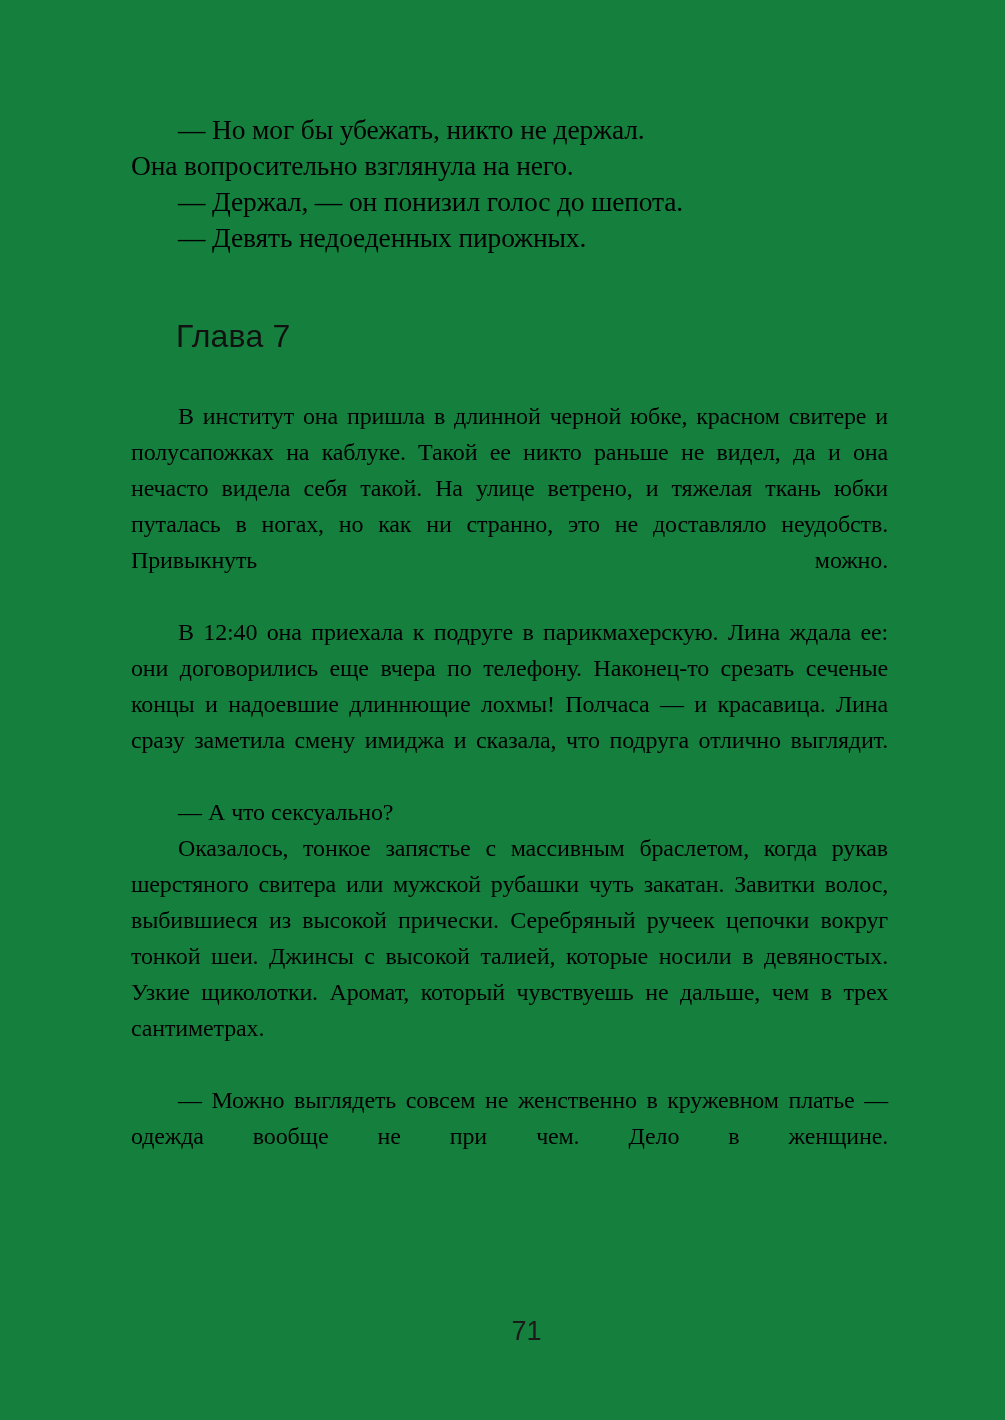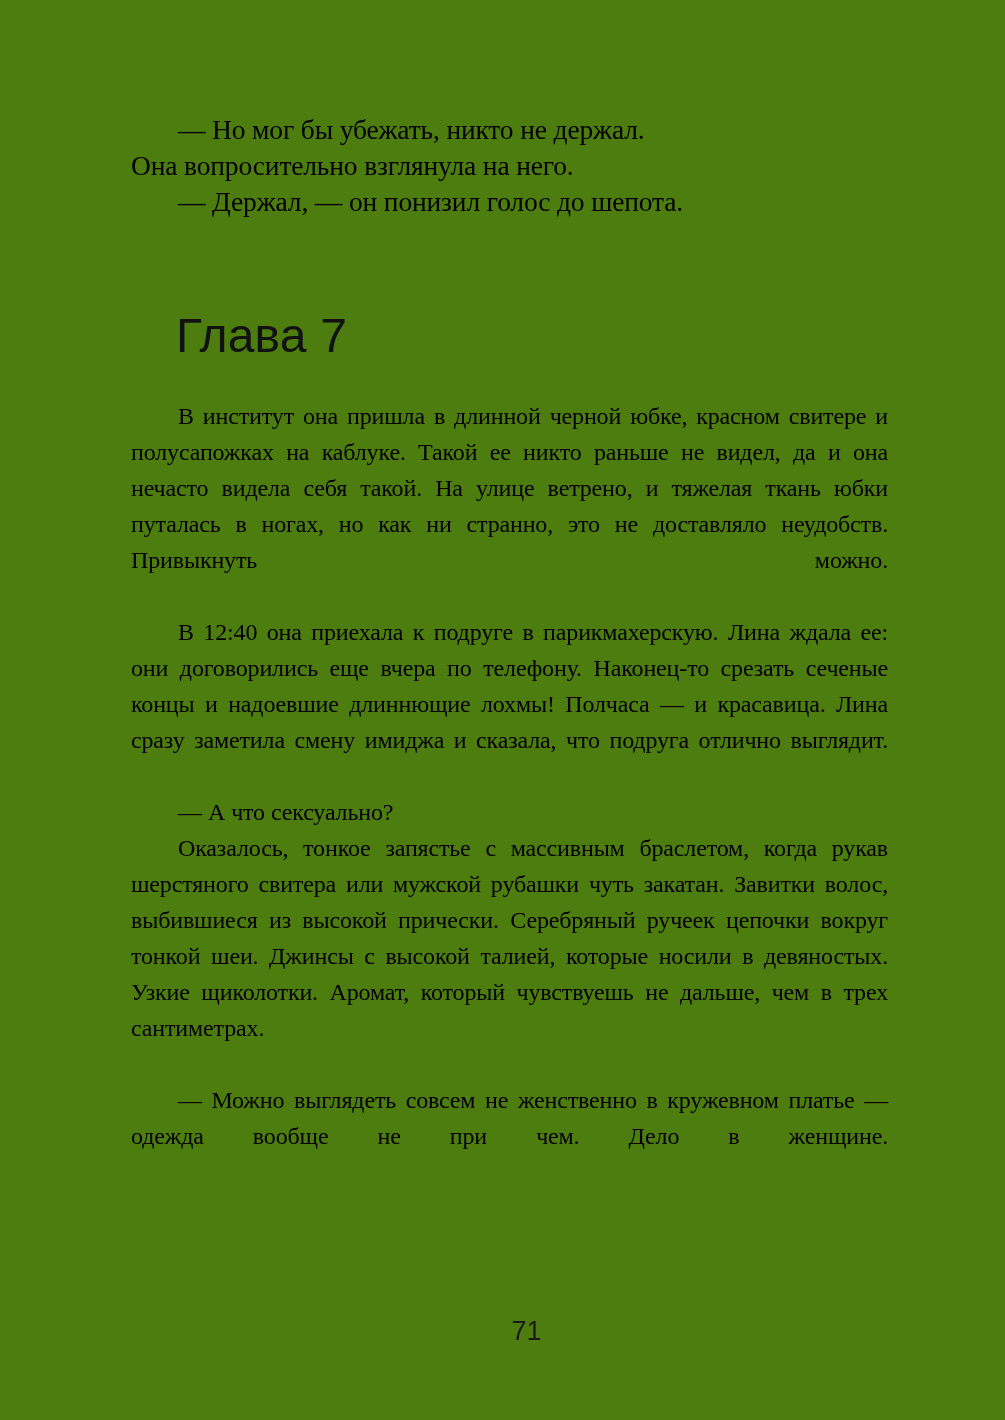--- a/index.html
+++ b/index.html
@@ -15,21 +15,21 @@
     font-family: "Liberation Serif", "DejaVu Serif", serif;
     color: #000000;
   }
 
   .page {
     position: absolute;
     left: 0;
     top: 0;
     width: 1005px;
     height: 1420px;
-    background: #4d7c0f;
+    background: #15803d;
   }
 
   .text-column {
     position: absolute;
     left: 131px;
     top: 112px;
     width: 757px;
   }
 
   
@@ -67,21 +67,21 @@
     padding-left: 47px;
   }
 
   
   .chapter-heading {
     position: absolute;
     left: 176px;
     top: 313px;
     margin: 0;
     font-family: "Liberation Sans", "DejaVu Sans", sans-serif;
-    font-size: 48px;
+    font-size: 32px;
     font-weight: 400;
     line-height: 46px;
     letter-spacing: 0.2px;
     color: #111111;
   }
 
   
   .body-block {
     position: absolute;
     left: 131px;
@@ -105,20 +105,21 @@
 </style>
 </head>
 <body>
 
 <div class="page">
 
   <div class="text-column">
     <p class="dialogue-line indent">— Но мог бы убежать, никто не держал.</p>
     <p class="dialogue-line">Она вопросительно взглянула на него.</p>
     <p class="dialogue-line indent">— Держал, — он понизил голос до шепота.</p>
+    <p class="dialogue-line indent">— Девять недоеденных пирожных.</p>
   </div>
 
   <h1 class="chapter-heading">Глава 7</h1>
 
   <div class="body-block">
     <p class="para indent">В институт она пришла в длинной черной юбке, крас­ном свитере и полусапожках на каблуке. Такой ее никто раньше не видел, да и она нечасто видела себя такой. На улице ветрено, и тяжелая ткань юбки путалась в ногах, но как ни странно, это не доставляло неудобств. Привык­нуть можно.</p>
     <p class="para indent">В 12:40 она приехала к подруге в парикмахерскую. Лина ждала ее: они договорились еще вчера по телефону. Наконец-то срезать сеченые концы и надоевшие длин­нющие лохмы! Полчаса — и красавица. Лина сразу заме­тила смену имиджа и сказала, что подруга отлично вы­глядит.</p>
     <p class="para indent flush">— А что сексуально?</p>
     <p class="para indent">Оказалось, тонкое запястье с массивным браслетом, когда рукав шерстяного свитера или мужской рубашки чуть закатан. Завитки волос, выбившиеся из высокой при­чески. Серебряный ручеек цепочки вокруг тонкой шеи. Джинсы с высокой талией, которые носили в девяностых. Узкие щиколотки. Аромат, который чувствуешь не дальше, чем в трех сантиметрах.</p>
     <p class="para indent">— Можно выглядеть совсем не женственно в кружев­ном платье — одежда вообще не при чем. Дело в женщине.</p>

